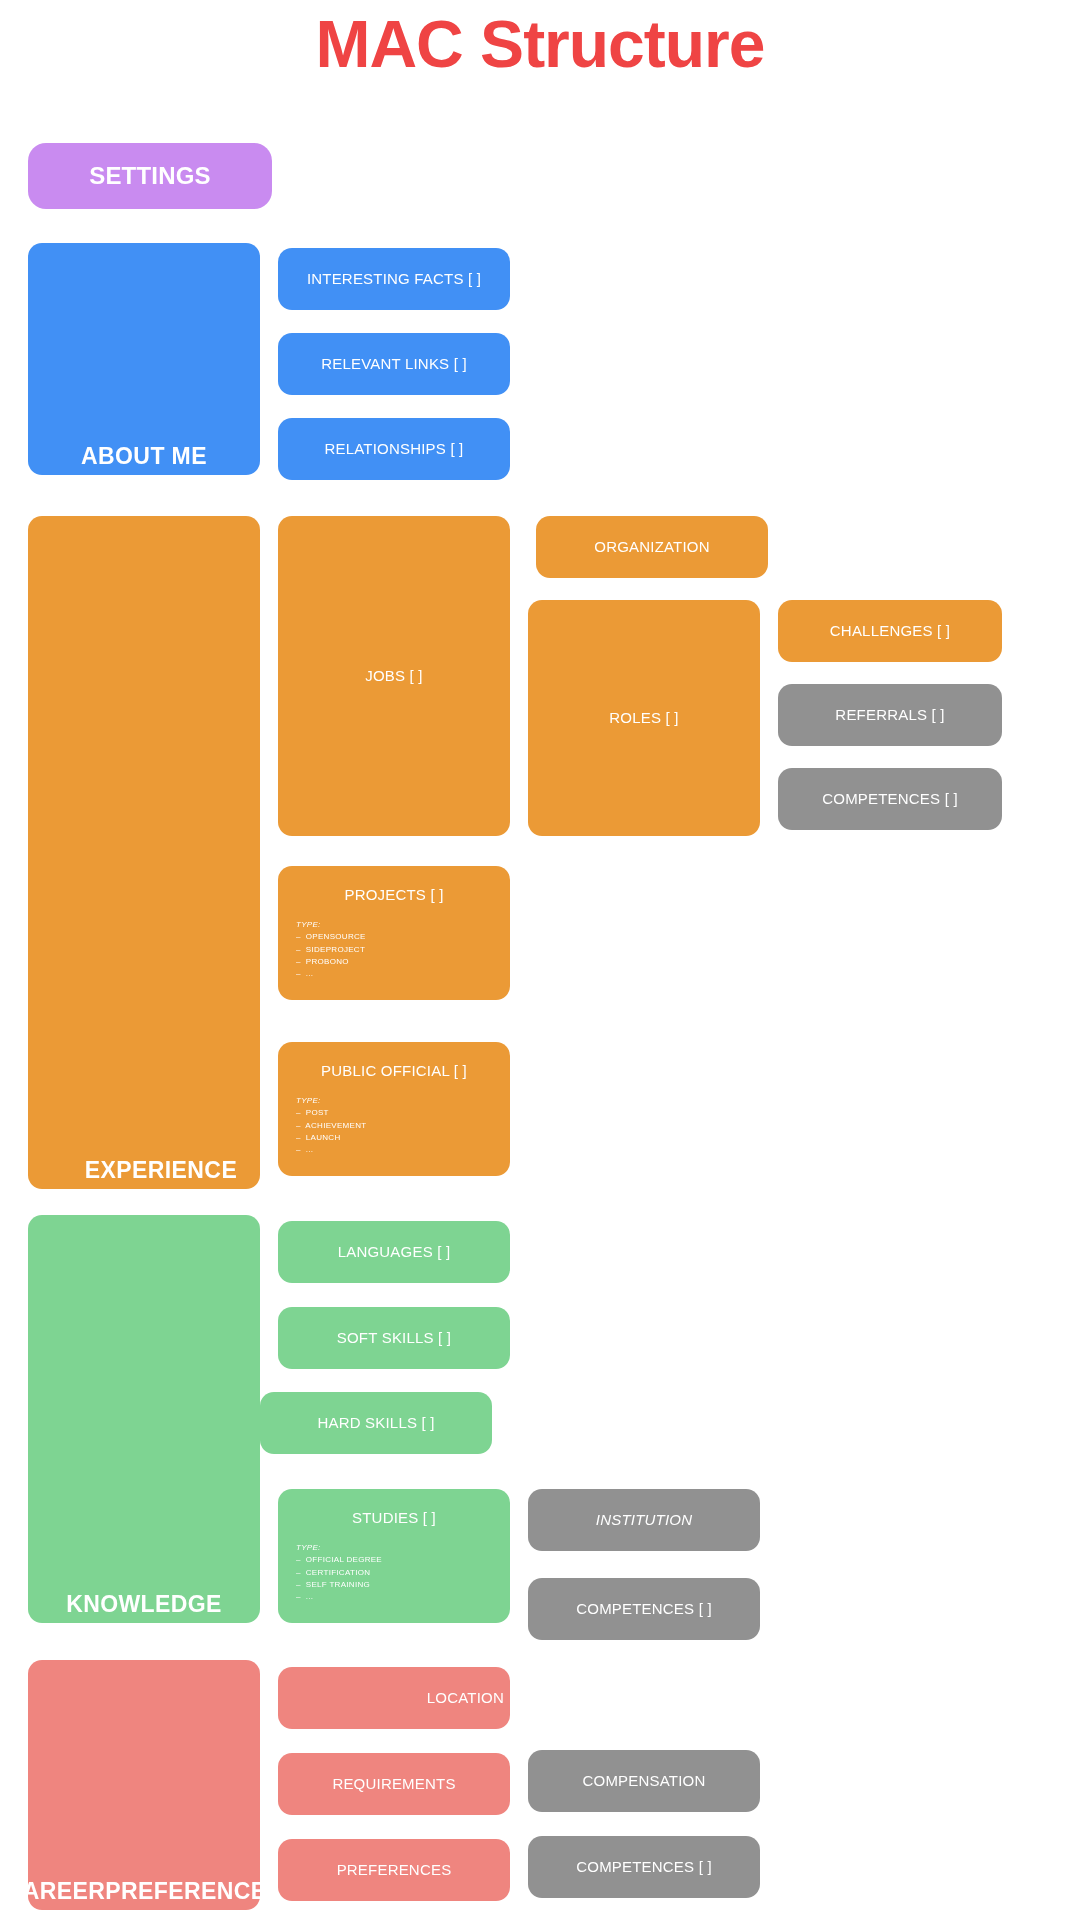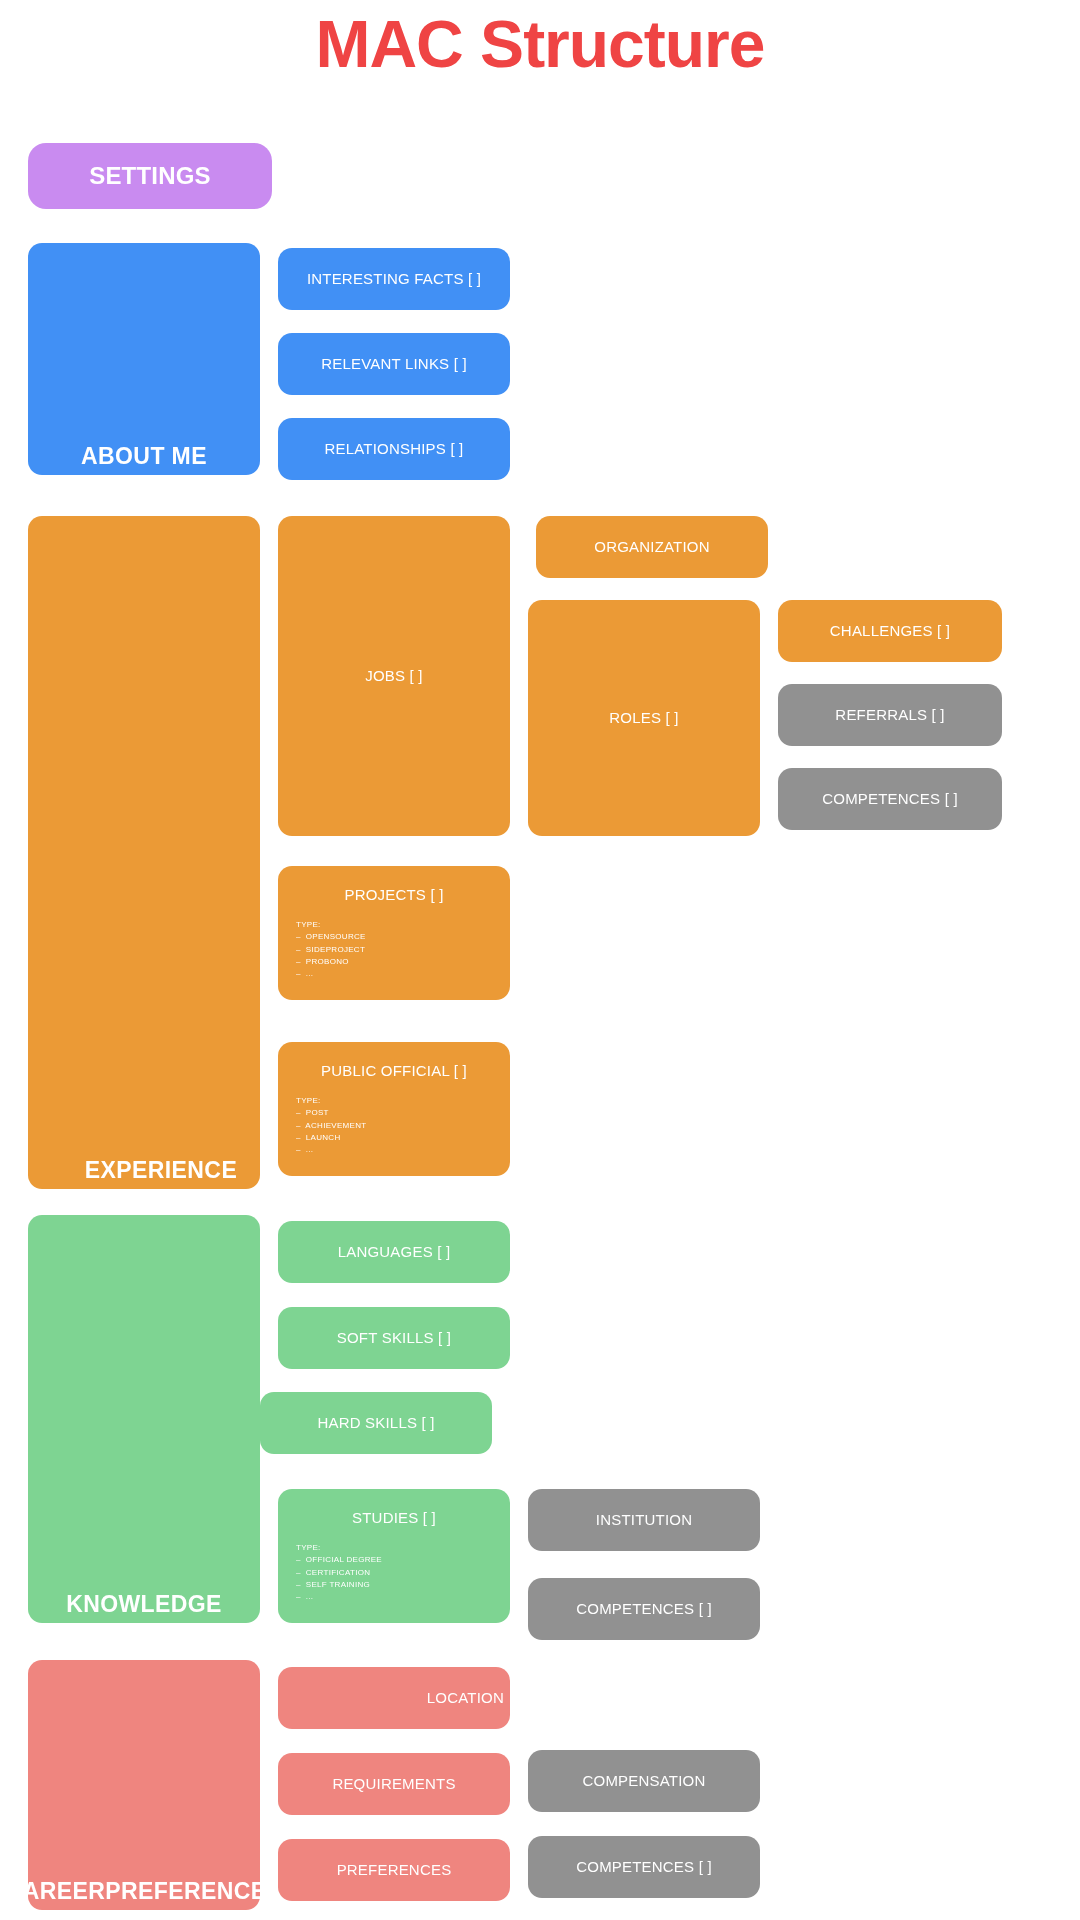--- a/index.html
+++ b/index.html
@@ -70,20 +70,21 @@
     padding-top: 20px;
   }
   .node.with-list .type-block {
     padding: 14px 0 0 18px;
     text-align: left;
   }
   .node.with-list .type-label {
     font-size: 8px;
     letter-spacing: 0.3px;
     line-height: 1.55;
+    font-style: italic;
   }
   .node.with-list .type-item {
     font-size: 8px;
     letter-spacing: 0.3px;
     line-height: 1.55;
     white-space: pre;
   }
 </style>
 </head>
 <body>
@@ -173,21 +174,21 @@
     <span class="node-title">STUDIES [ ]</span>
     <div class="type-block">
       <div class="type-label">TYPE:</div>
       <div class="type-item">–  OFFICIAL DEGREE</div>
       <div class="type-item">–  CERTIFICATION</div>
       <div class="type-item">–  SELF TRAINING</div>
       <div class="type-item">–  ...</div>
     </div>
   </div>
 
-  <div class="node c-gray" style="left:528px; top:1489px; width:232px; height:62px;">
+  <div class="node c-gray" style="left:528px; top:1489px; width:232px; height:62px;font-style:italic;">
     <span>INSTITUTION</span>
   </div>
   <div class="node c-gray" style="left:528px; top:1578px; width:232px; height:62px;">
     <span>COMPETENCES [ ]</span>
   </div>
 
   <div class="node primary c-red" style="left:28px; top:1660px; width:232px; height:250px; flex-direction:row;">
     <span>CAREER</span>
     <span>PREFERENCES</span>
   </div>

